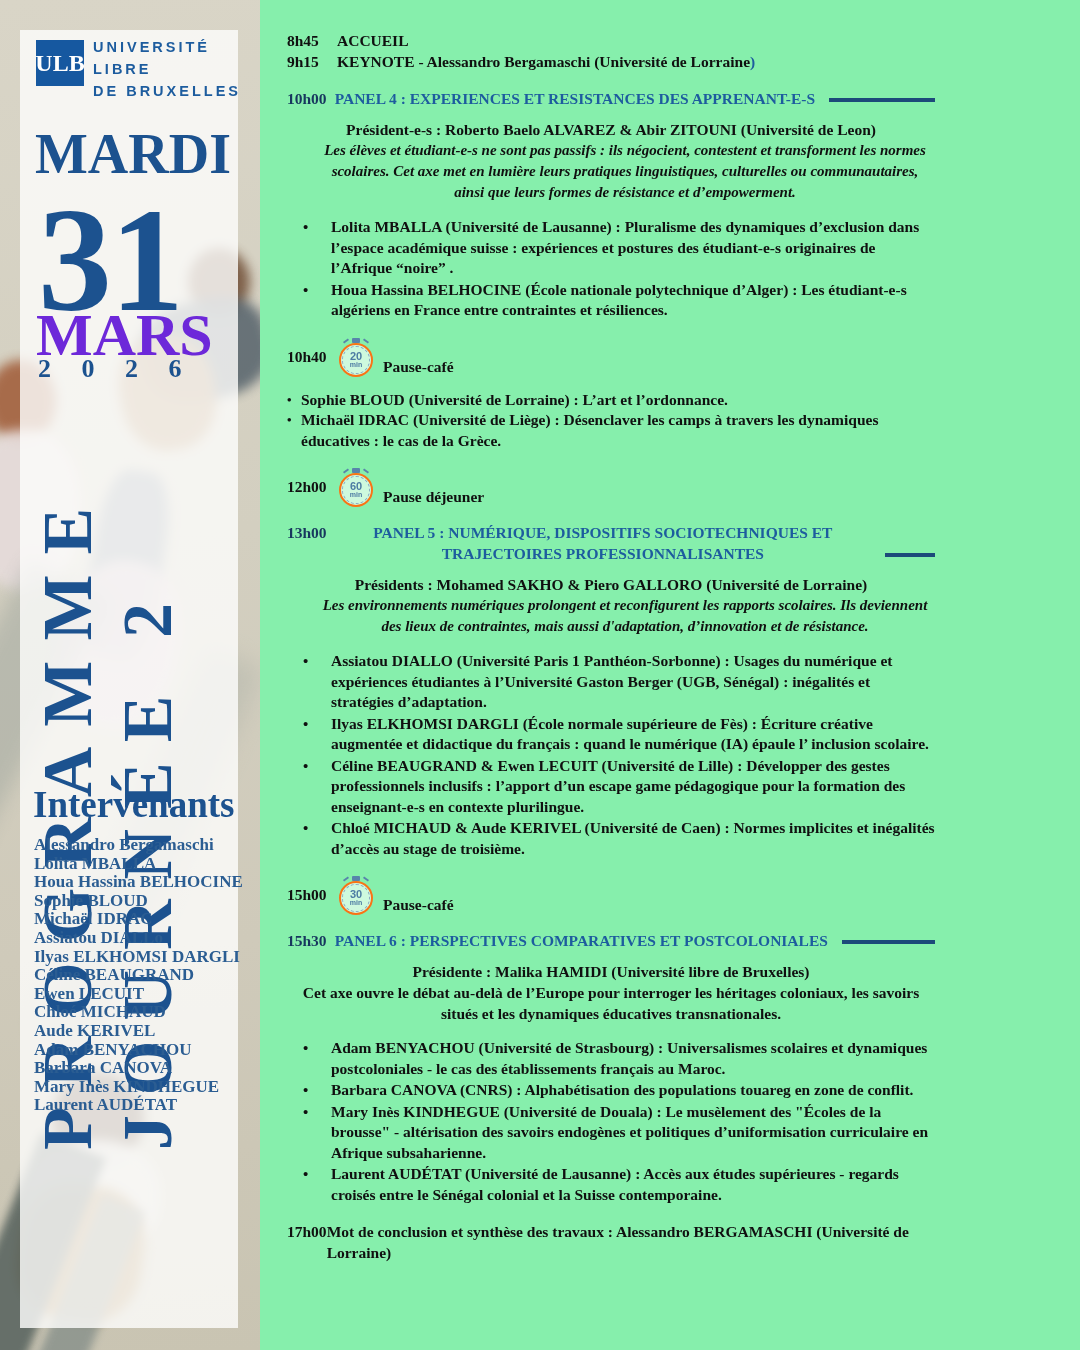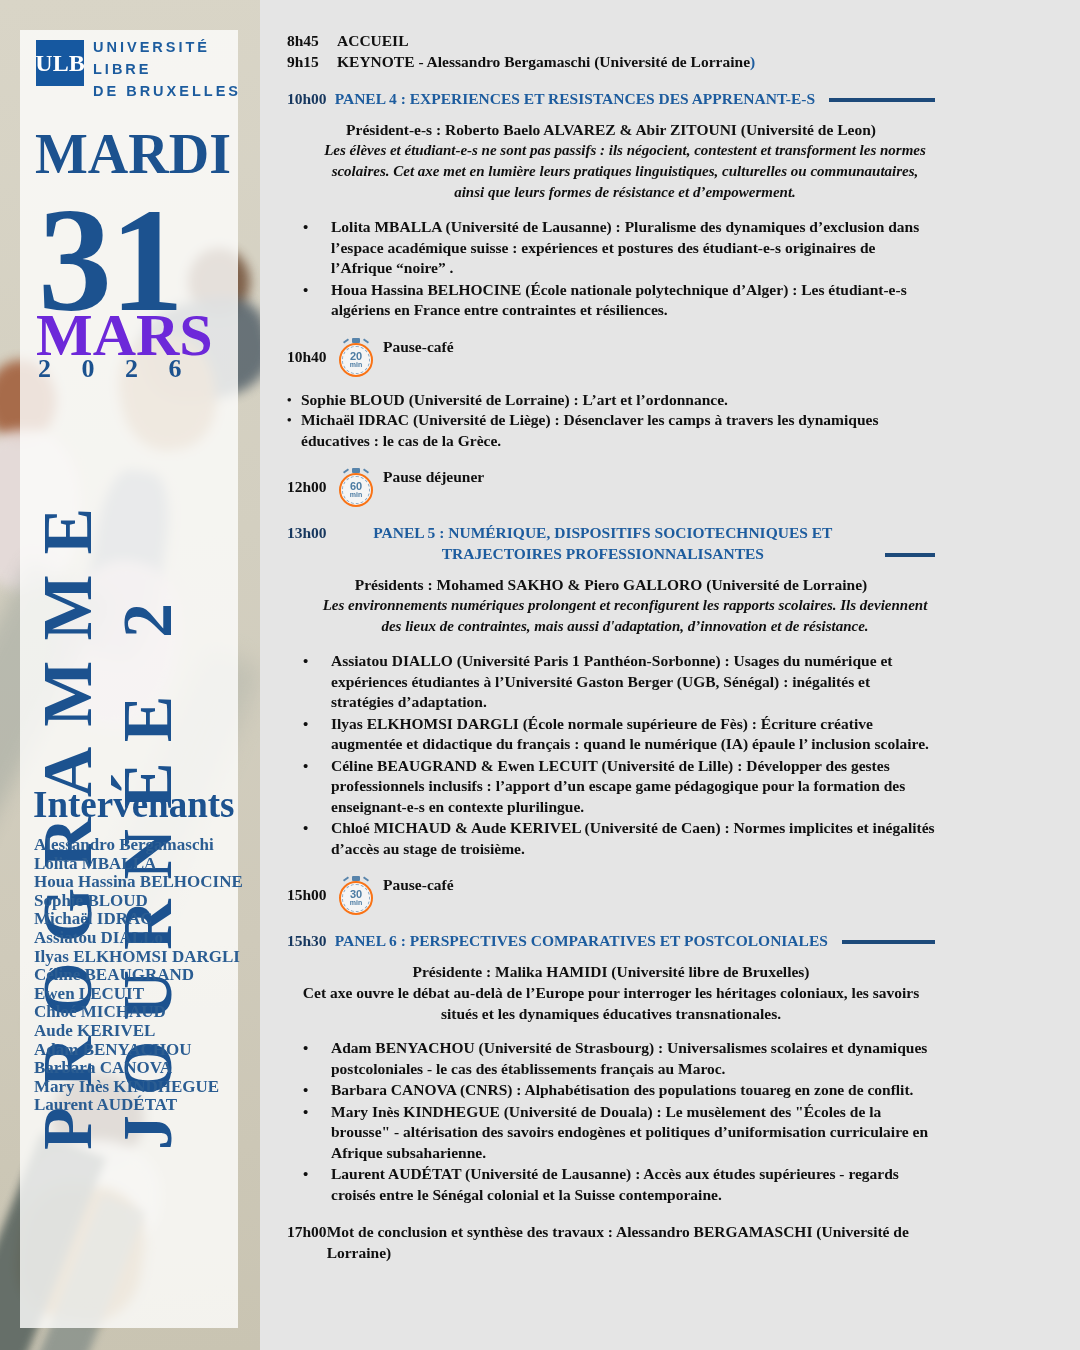--- a/index.html
+++ b/index.html
@@ -27,42 +27,42 @@
   .month{position:absolute;left:36px;top:305px;color:#6d28d9;font-weight:bold;font-size:60px;line-height:1;}
   .year{position:absolute;left:38px;top:356px;color:#1c528f;font-weight:bold;font-size:26px;letter-spacing:12px;line-height:1;}
   .vertical-wrap{position:absolute;left:30px;top:388px;height:762px;display:flex;gap:4px;}
   .vertical-wrap span{writing-mode:vertical-rl;transform:rotate(180deg);color:#1c528f;
                       font-weight:bold;font-size:70px;letter-spacing:20px;line-height:76px;height:762px;}
   .speakers-title{position:absolute;left:33px;top:786px;color:#1c528f;font-weight:bold;font-size:37px;line-height:1;}
   .speakers{position:absolute;left:34px;top:836px;width:200px;}
   .speakers div{color:#2b5d92;font-weight:bold;font-size:17px;line-height:18.6px;white-space:nowrap;}
 
   
-  .main{position:absolute;left:260px;top:0;width:820px;height:1350px;background:#e5e5e5;
+  .main{position:absolute;left:260px;top:0;width:820px;height:1350px;background:#86efac;
         box-sizing:border-box;padding:30px 145px 0 27px;}
   .row{display:flex;gap:8px;font-weight:bold;font-size:15.5px;line-height:21px;}
   .t-time{flex:none;width:42px;}
   .blue-paren{color:#1d5c9e;}
 
   .panel-head{display:flex;gap:8px;font-weight:bold;font-size:15.5px;line-height:21px;margin-top:16px;text-align:center;}
   .p-time{flex:none;color:#17375e;}
   .p-title{color:#1d5c9e;flex:0 1 auto;}
   .p-rule{flex:1 1 60px;height:4px;background:#1d4a7a;align-self:flex-end;margin-bottom:7px;margin-left:6px;min-width:50px;}
 
   .chair{font-weight:bold;font-size:15.5px;line-height:21px;text-align:center;margin-top:10px;}
   .desc{font-weight:bold;font-style:italic;font-size:15px;line-height:21px;text-align:center;margin-left:28px;}
   .desc-plain{font-weight:bold;font-size:15.5px;line-height:21px;text-align:center;}
 
   .talk-list{margin-top:14px;}
   .talk{position:relative;padding-left:44px;font-weight:bold;font-size:15.5px;line-height:20.5px;margin-bottom:1px;}
   .talk::before{content:"•";position:absolute;left:16px;top:0;font-size:15px;}
   .talk-flush{position:relative;padding-left:14px;font-weight:bold;font-size:15.5px;line-height:20.5px;}
   .talk-flush::before{content:"•";position:absolute;left:0;top:0;font-size:13px;}
 
-  .break-row{display:flex;align-items:flex-start;gap:9px;font-weight:bold;font-size:15.5px;margin-top:17px;}
+  .break-row{display:flex;align-items:flex-end;gap:9px;font-weight:bold;font-size:15.5px;margin-top:17px;}
   .break-row .t-time{align-self:center;}
   .stopwatch{position:relative;width:36px;height:38px;flex:none;}
   .sw-btn{position:absolute;top:0;left:50%;transform:translateX(-50%);width:8px;height:5px;background:#5884ab;border-radius:1px;}
   .sw-wing-l,.sw-wing-r{position:absolute;top:2px;width:6px;height:2px;background:#5884ab;}
   .sw-wing-l{left:5px;transform:rotate(-35deg);}
   .sw-wing-r{right:5px;transform:rotate(35deg);}
   .sw-face{position:absolute;left:1px;top:5px;width:30px;height:30px;border:2px solid #f97316;border-radius:50%;
            display:flex;flex-direction:column;align-items:center;justify-content:center;background:rgba(255,255,255,.6);}
   .sw-ticks{position:absolute;inset:1px;border:1px dashed #8aa9c4;border-radius:50%;}
   .sw-num{color:#4d7ca3;font-weight:bold;font-size:11px;line-height:10px;font-family:"Liberation Sans",sans-serif;}

